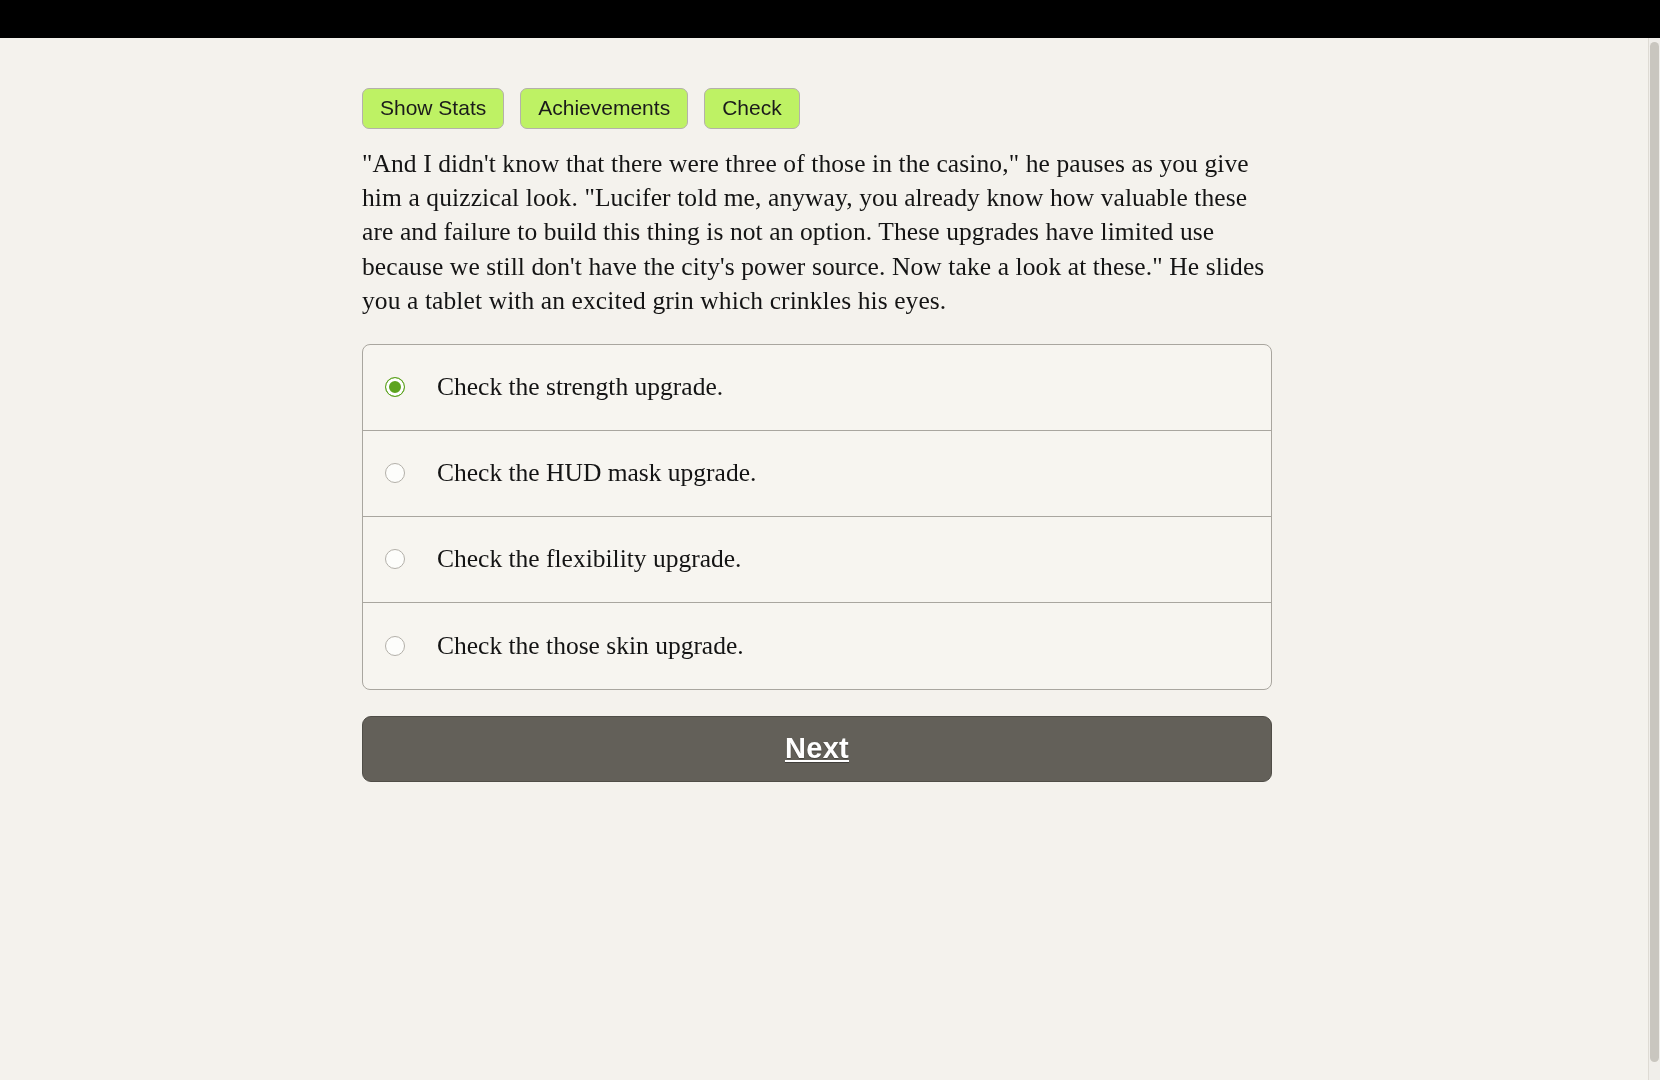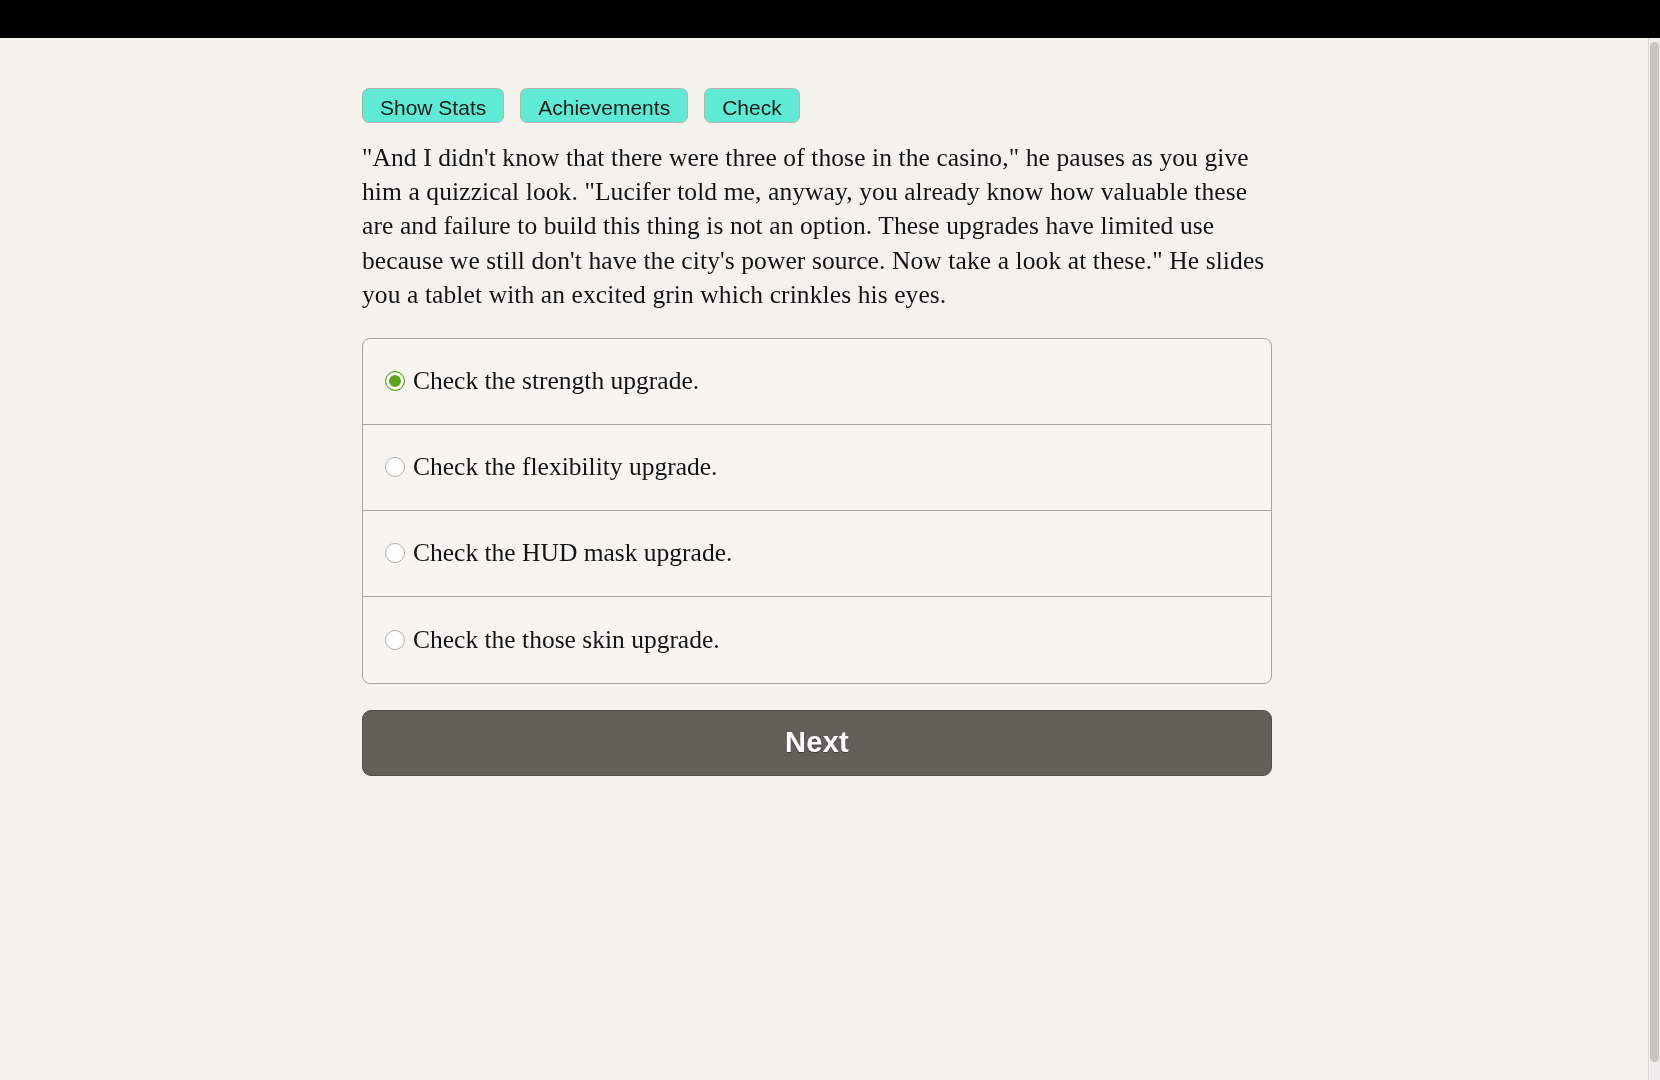--- a/index.html
+++ b/index.html
@@ -73,24 +73,24 @@
   
   .btn-row {
     display: flex;
     gap: 16px;
     margin-bottom: 16px;
   }
   .chrome-btn {
     font-family: "Liberation Sans", sans-serif;
     font-size: 21px;
     color: #1b1b1b;
-    background: #5eead4;
+    background: #bef264;
     border: 1px solid #b4b1aa;
     border-radius: 7px;
-    padding: 7px 17px 3px 17px;
+    padding: 7px 17px 9px 17px;
     line-height: 1.1;
     cursor: pointer;
   }
 
   
   .story {
     font-family: "Liberation Serif", serif;
     font-size: 25.5px;
     line-height: 1.34;
     color: #141414;
@@ -103,21 +103,21 @@
   .choices {
     border: 1px solid #a9a69f;
     border-radius: 8px;
     background: #f7f5f0;
     overflow: hidden;
     width: 910px;
   }
   .choice {
     display: flex;
     align-items: center;
-    gap: 8px;
+    gap: 32px;
     padding: 22px 24px 22px 22px;
     border-bottom: 1px solid #a9a69f;
     cursor: pointer;
     min-height: 86px;
   }
   .choice:last-child { border-bottom: none; }
 
   .radio {
     flex: 0 0 auto;
     width: 20px;
@@ -167,20 +167,21 @@
     color: #ffffff;
     font-family: "Liberation Sans", sans-serif;
     font-weight: bold;
     font-size: 29px;
     letter-spacing: 0.3px;
     cursor: pointer;
     display: flex;
     align-items: center;
     justify-content: center;
     text-shadow: 0 1px 1px rgba(0,0,0,0.35);
+    text-decoration: underline;
   }
 </style>
 </head>
 <body>
 
 <div id="page">
 
   <div class="top-chrome"></div>
 
   <div class="viewport">
@@ -197,26 +198,26 @@
 
       <div class="choices">
 
         <div class="choice">
           <span class="radio selected"></span>
           <span class="choice-label">Check the strength upgrade.</span>
         </div>
 
         <div class="choice">
           <span class="radio"></span>
+          <span class="choice-label">Check the HUD mask upgrade.</span>
+        </div>
+
+        <div class="choice">
+          <span class="radio"></span>
           <span class="choice-label">Check the flexibility upgrade.</span>
-        </div>
-
-        <div class="choice">
-          <span class="radio"></span>
-          <span class="choice-label">Check the HUD mask upgrade.</span>
         </div>
 
         <div class="choice">
           <span class="radio"></span>
           <span class="choice-label">Check the those skin upgrade.</span>
         </div>
 
       </div>
 
       <button class="next-btn">Next</button>

